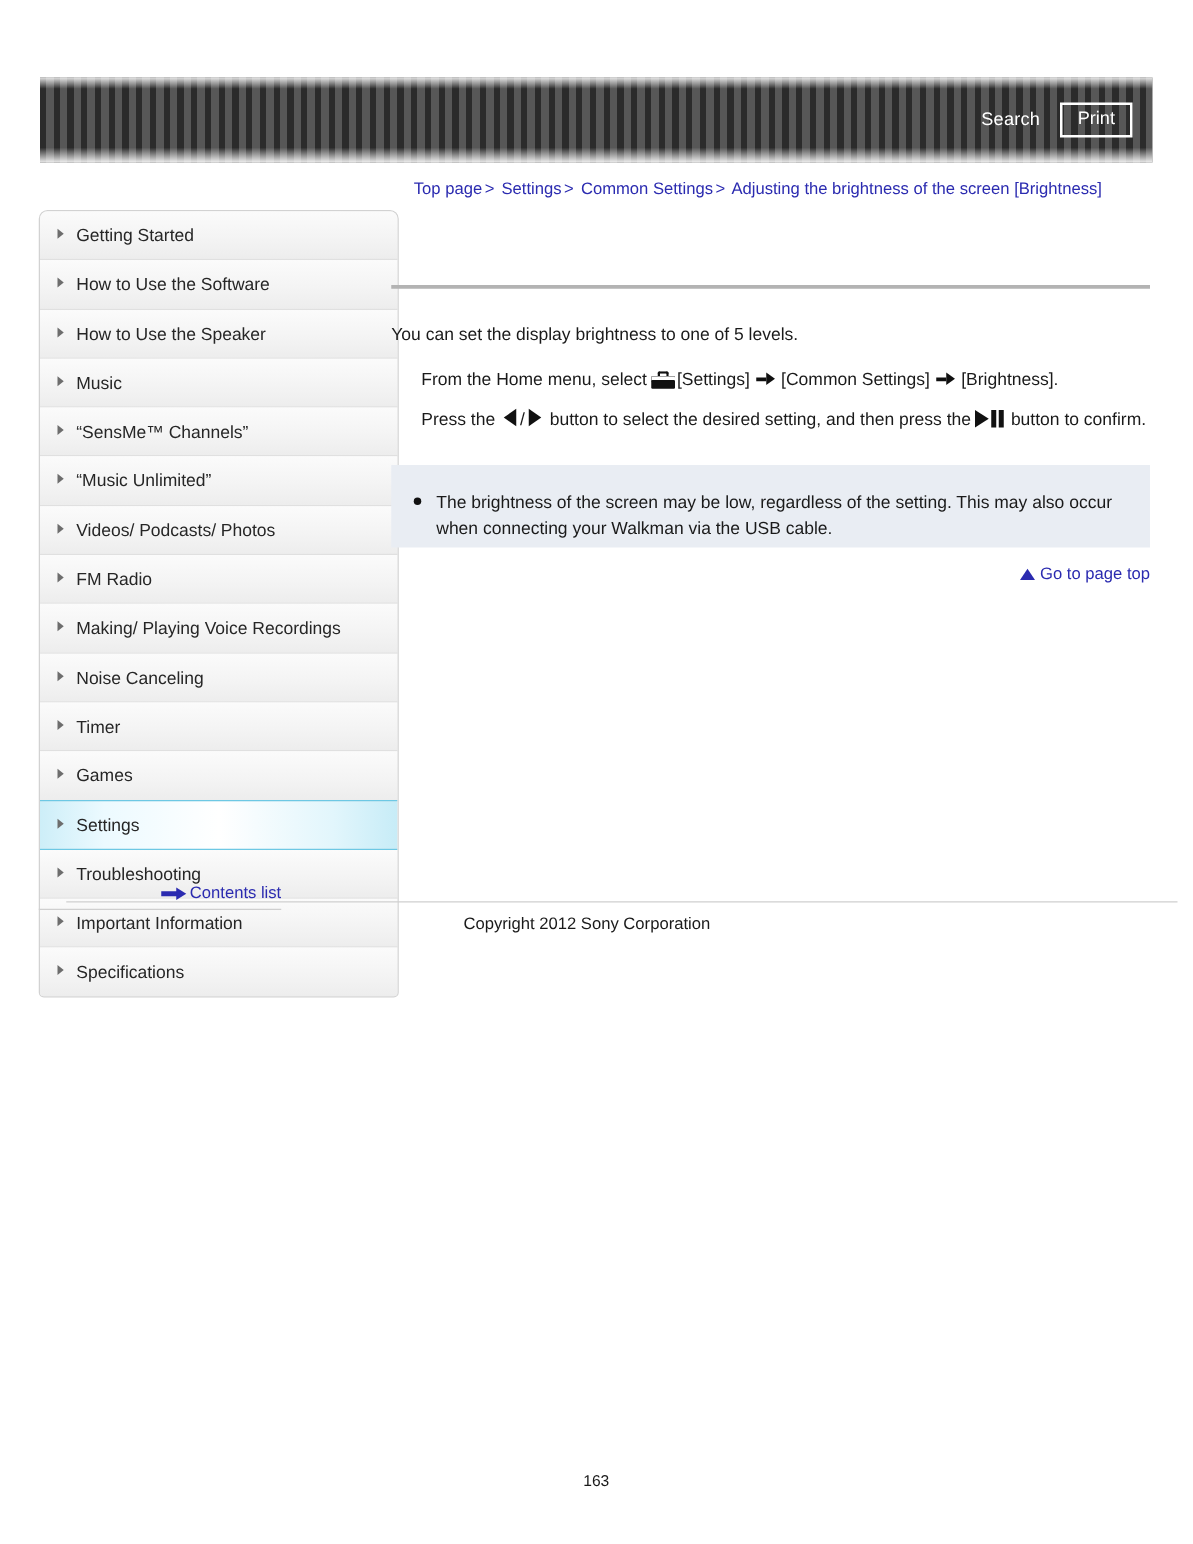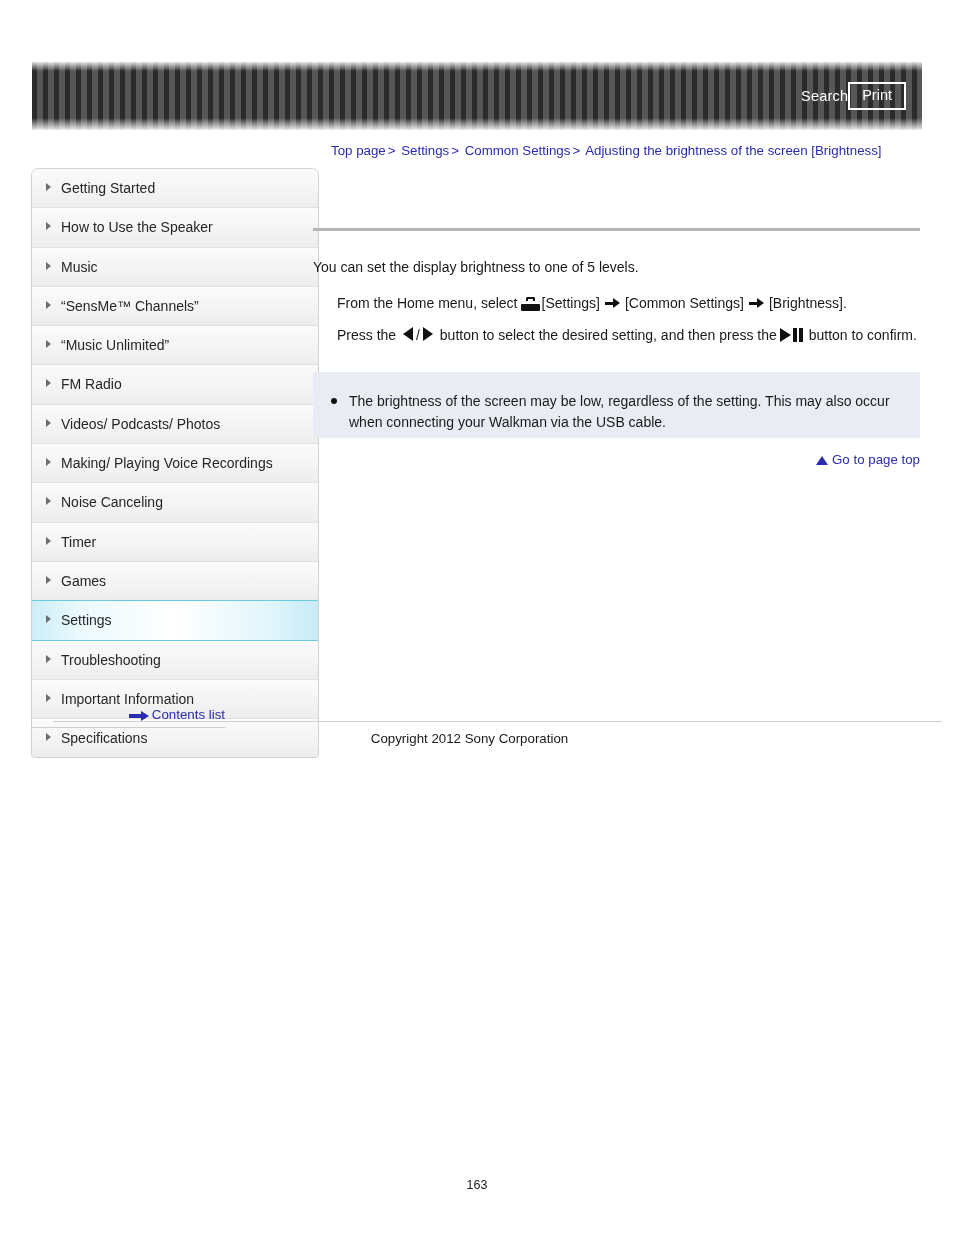--- a/index.html
+++ b/index.html
@@ -32,20 +32,21 @@
       repeating-linear-gradient(to right,
         #2b2b2b 0px, #2b2b2b 5px,
         #575757 5px, #575757 11px);
     display: flex;
     align-items: center;
     justify-content: flex-end;
   }
   .search-label {
     color: #ffffff;
     font-size: 14.5px;
+    margin-right: 16px;
     letter-spacing: 0.2px;
   }
   .print-button {
     border: 2px solid #ffffff;
     color: #ffffff;
     font-size: 14.5px;
     padding: 4px 12px 5px 12px;
     margin-right: 16px;
     background: transparent;
     line-height: 1.1;
@@ -357,41 +358,45 @@
   <a href="#">Adjusting the brightness of the screen [Brightness]</a>
 </div>
 
 <div class="sidebar">
   <div class="side-item">
     <span class="tri"></span>
     <span class="lbl">Getting Started</span>
   </div>
   <div class="side-item">
     <span class="tri"></span>
+    <span class="lbl">How to Use the Software</span>
+  </div>
+  <div class="side-item">
+    <span class="tri"></span>
     <span class="lbl">How to Use the Speaker</span>
   </div>
   <div class="side-item">
     <span class="tri"></span>
     <span class="lbl">Music</span>
   </div>
   <div class="side-item">
     <span class="tri"></span>
     <span class="lbl">“SensMe™ Channels”</span>
   </div>
   <div class="side-item">
     <span class="tri"></span>
     <span class="lbl">“Music Unlimited”</span>
   </div>
   <div class="side-item">
     <span class="tri"></span>
+    <span class="lbl">Videos/ Podcasts/ Photos</span>
+  </div>
+  <div class="side-item">
+    <span class="tri"></span>
     <span class="lbl">FM Radio</span>
-  </div>
-  <div class="side-item">
-    <span class="tri"></span>
-    <span class="lbl">Videos/ Podcasts/ Photos</span>
   </div>
   <div class="side-item">
     <span class="tri"></span>
     <span class="lbl">Making/ Playing Voice Recordings</span>
   </div>
   <div class="side-item">
     <span class="tri"></span>
     <span class="lbl">Noise Canceling</span>
   </div>
   <div class="side-item">

